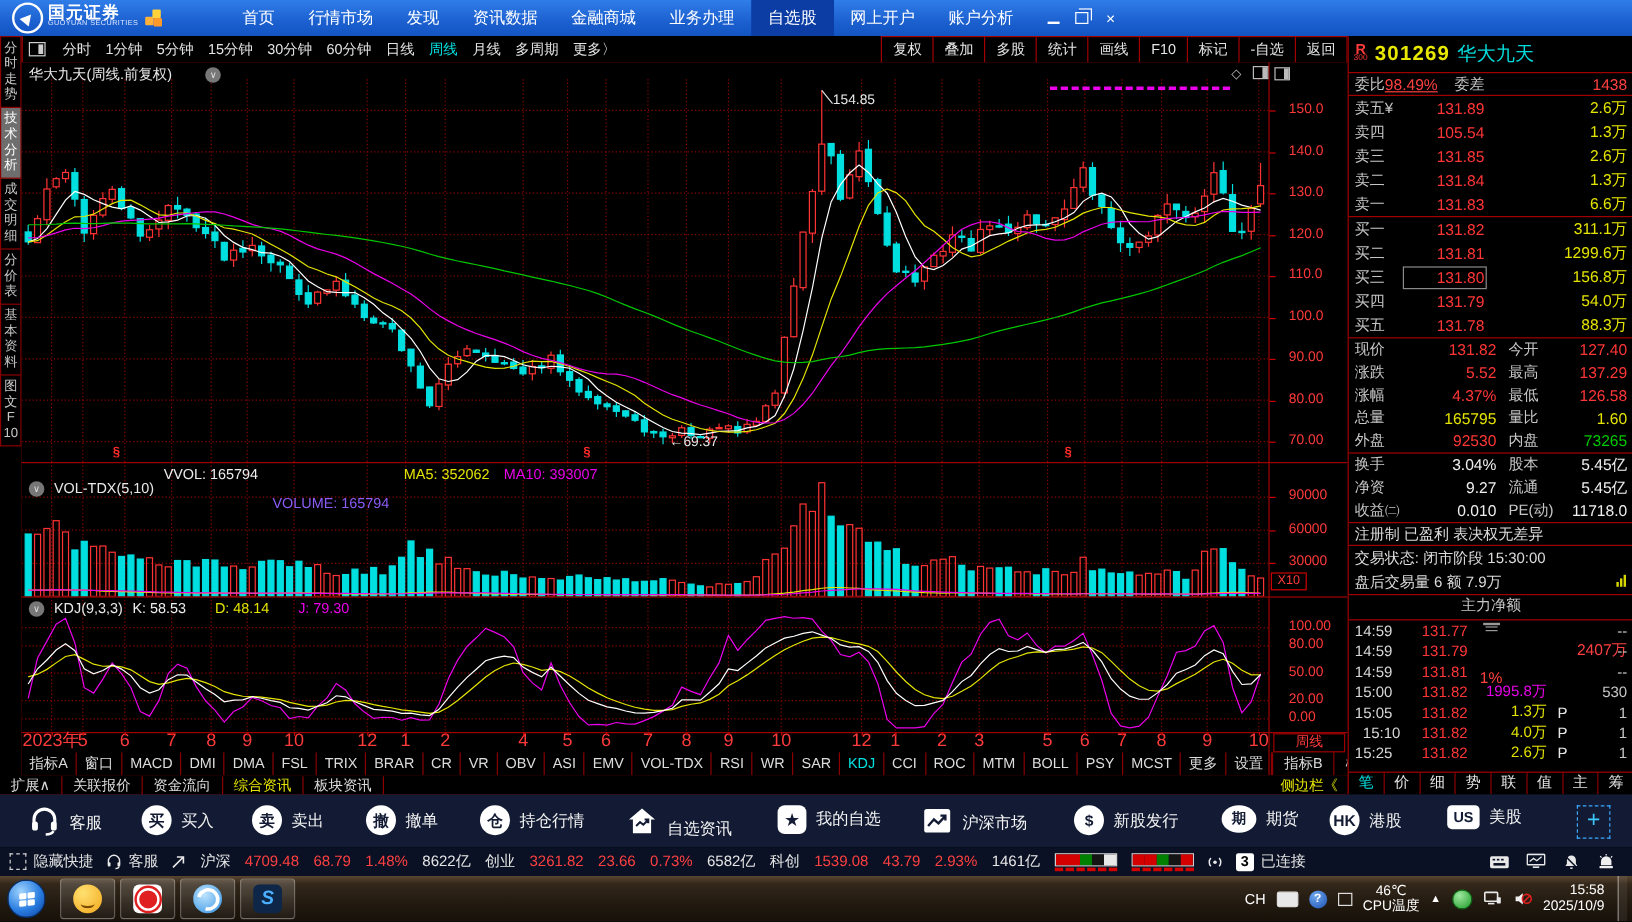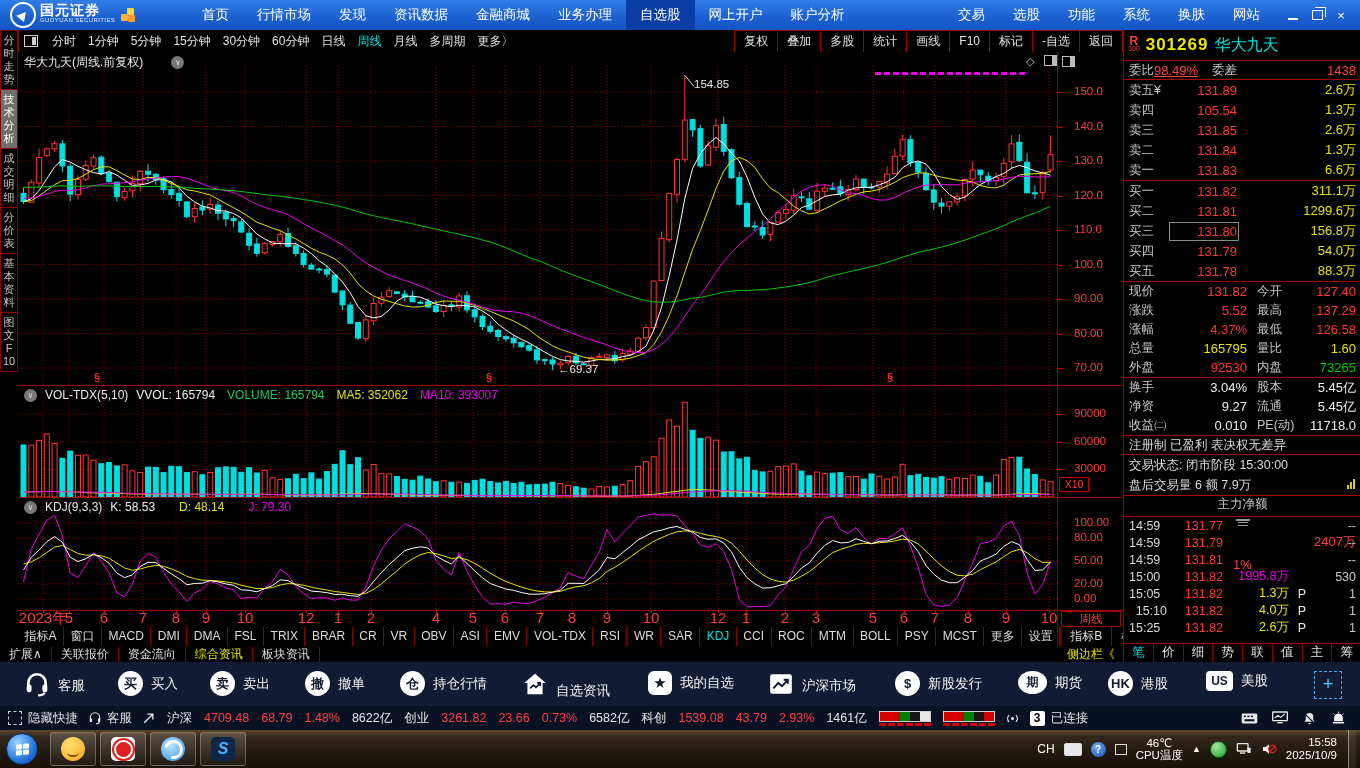--- a/index.html
+++ b/index.html
@@ -195,28 +195,20 @@
         <span class="nav-item">首页</span>
         <span class="nav-item">行情市场</span>
         <span class="nav-item">发现</span>
         <span class="nav-item">资讯数据</span>
         <span class="nav-item">金融商城</span>
         <span class="nav-item">业务办理</span>
         <span class="nav-item active">自选股</span>
         <span class="nav-item">网上开户</span>
         <span class="nav-item">账户分析</span>
       </nav>
-    <div class="rightnav" id="rightNav">
-        <span class="nav-item">交易</span>
-        <span class="nav-item">选股</span>
-        <span class="nav-item">功能</span>
-        <span class="nav-item">系统</span>
-        <span class="nav-item">换肤</span>
-        <span class="nav-item">网站</span>
-      </div>
     <div class="winctl">
       <span class="wc wc-min">
           <i></i>
         </span>
       <span class="wc wc-res">
           <i></i>
         </span>
       <span class="wc">×</span>
     </div>
   </header>
@@ -806,21 +798,21 @@
 
     <div class="pane-title" style="left:6px;top:2px;gap:28px;">
       <span class="t-main">华大九天(周线.前复权)</span>
       <span class="circle-chev">∨</span>
     </div>
     <div class="pane-title" style="left:6px;top:336px;">
       <span class="circle-chev">∨</span>
       <span class="t-main">VOL-TDX(5,10)</span>
       <span id="volParts" style="display:flex;gap:12px;">
           <span style="color: rgb(238, 238, 238);">VVOL: 165794</span>
-          <span style="color: #22c55e;">VOLUME: 165794</span>
+          <span style="color: #8b5cf6; margin-top: 24px;">VOLUME: 165794</span>
           <span style="color: rgb(228, 228, 0);">MA5: 352062</span>
           <span style="color: rgb(234, 0, 234);">MA10: 393007</span>
         </span>
     </div>
     <div class="pane-title" style="left:6px;top:448px;">
       <span class="circle-chev">∨</span>
       <span class="t-main">KDJ(9,3,3)</span>
       <span id="kdjParts" style="display:flex;gap:24px;">
           <span style="color: rgb(238, 238, 238);">K: 58.53</span>
           <span style="color: rgb(228, 228, 0);">D: 48.14</span>

